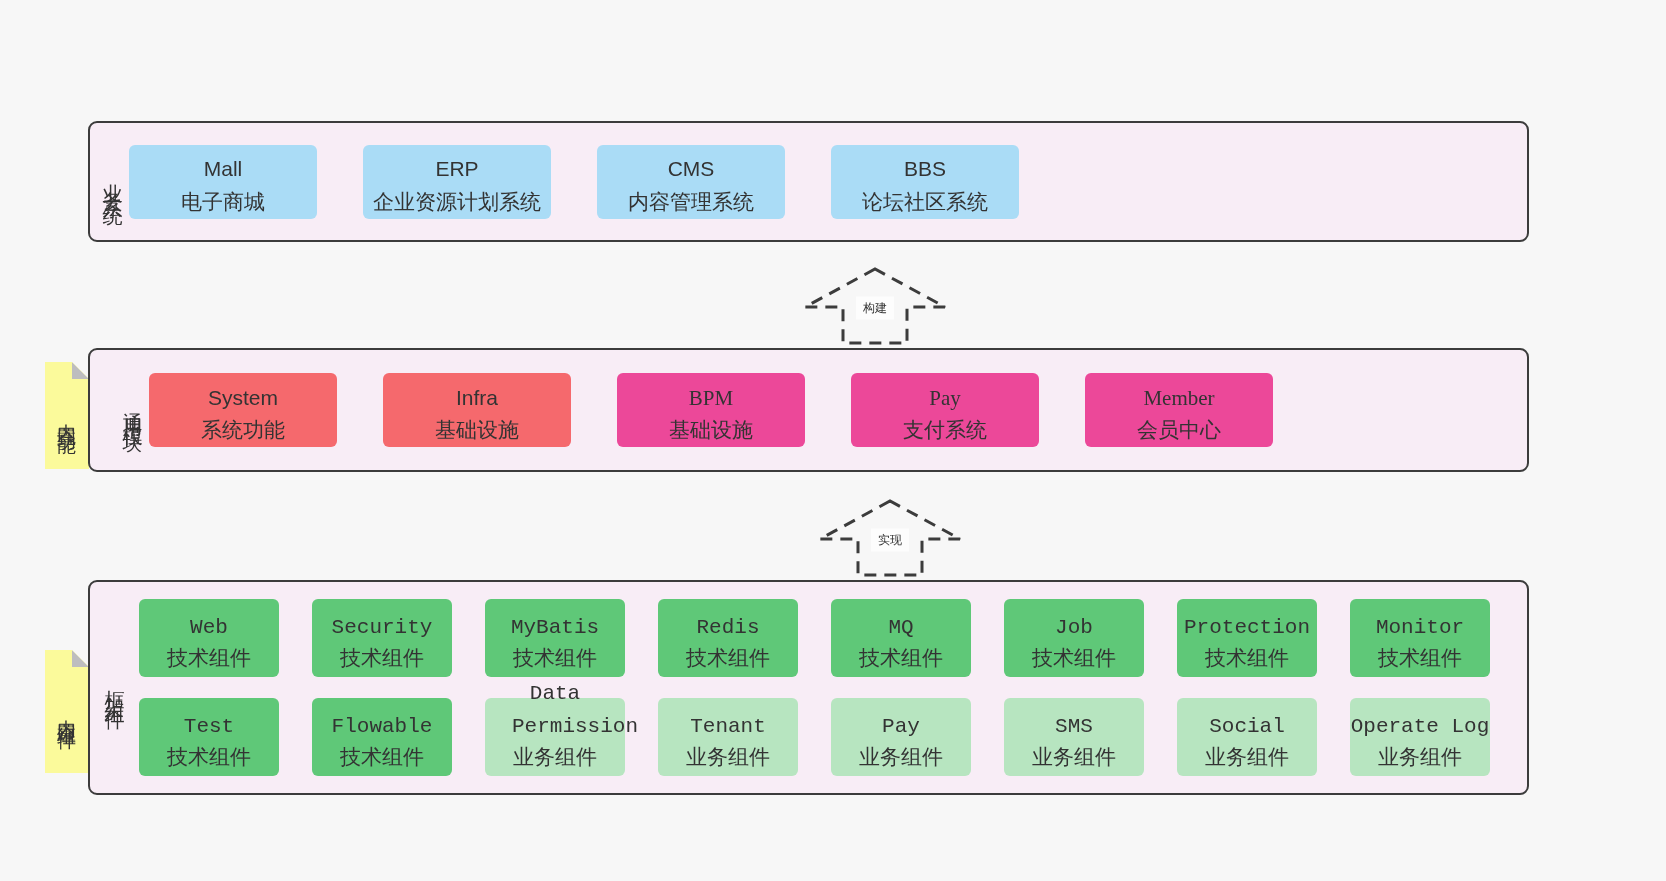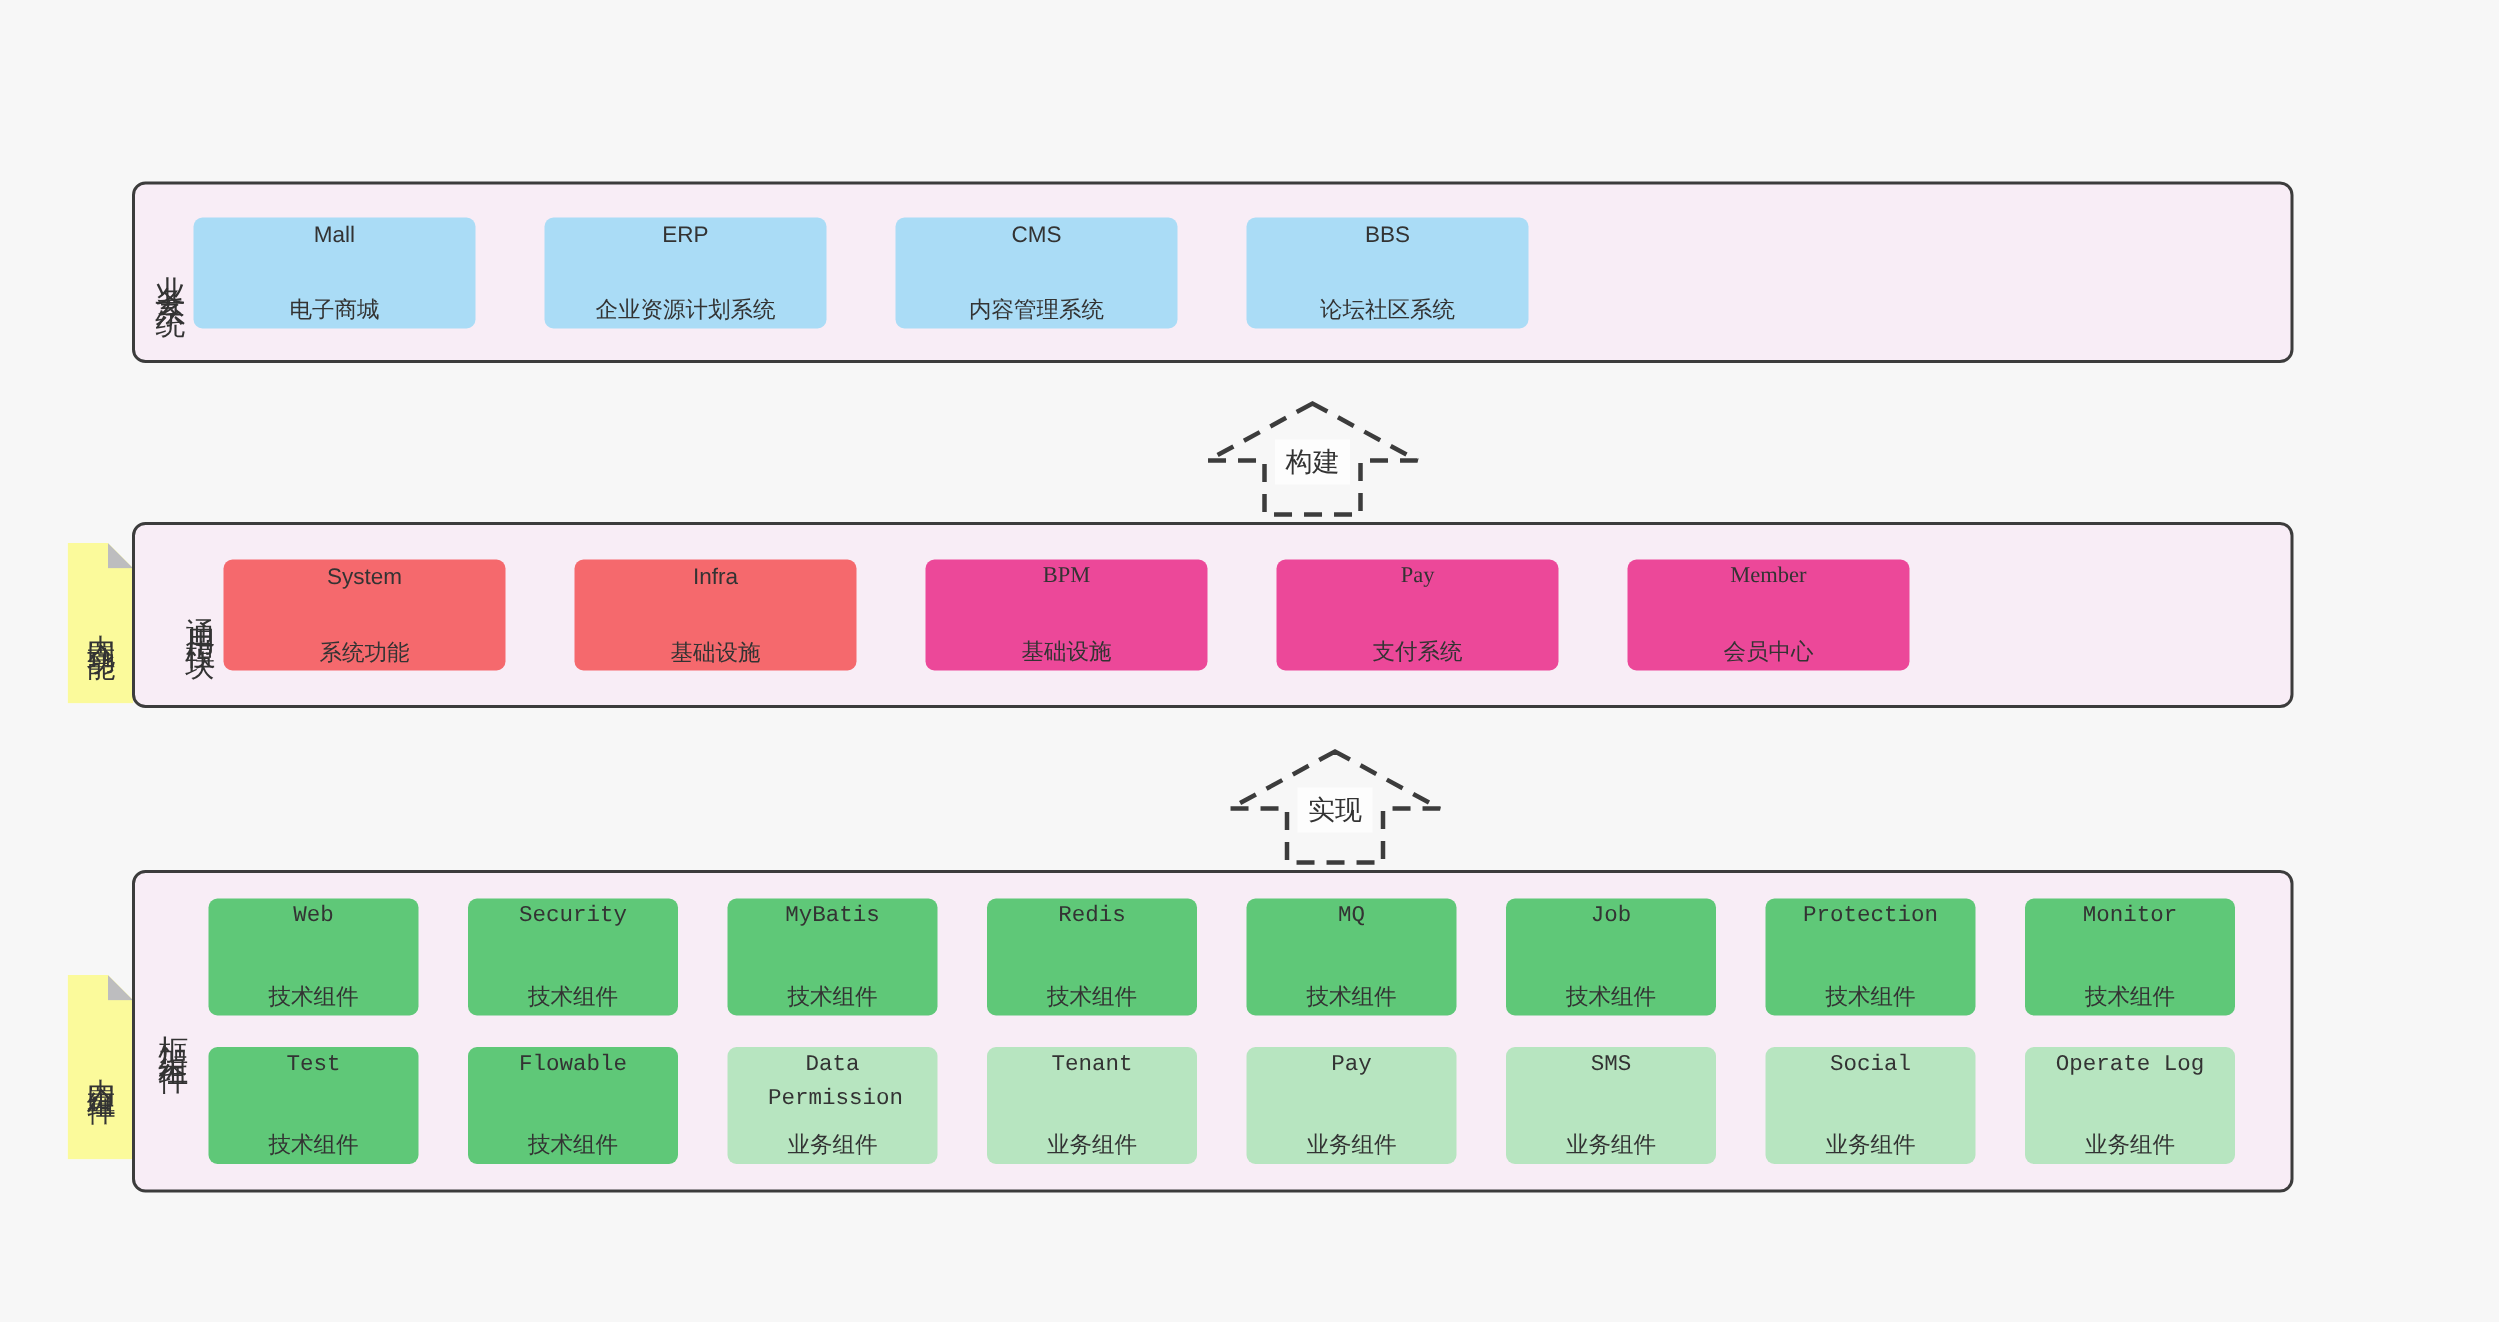--- a/index.html
+++ b/index.html
@@ -19,22 +19,22 @@
   .v-label{
     writing-mode:vertical-rl;text-orientation:upright;
     font-size:20px;letter-spacing:7px;color:#333;
     margin:0 6px 0 13px;line-height:1;white-space:nowrap;
   }
   .rows-wrap{display:flex;flex-direction:column;gap:21px;margin-left:10px;}
   .boxes-row{display:flex;gap:46px;}
   .boxes-row.compact{gap:33px;}
   .box{
     border-radius:6px;display:flex;flex-direction:column;
-    justify-content:space-between;align-items:center;text-align:center;
-    font-size:15px;line-height:1.55;color:#333;
+    justify-content:flex-end;align-items:center;text-align:center;
+    font-size:21px;line-height:1.55;color:#333;
   }
   .boxes-row .box{width:188px;height:74px;}
   .boxes-row.compact .box{width:140px;height:78px;}
   .blue{background:#aadcf6;}
   .red{background:#f5696d;}
   .pink{background:#ec4899;font-family:Liberation Serif, serif;}
   .green{background:#5fc878;}
   .green-light{background:#b7e5c0;}
   .wrap-en .en{max-width:86px;}
   .sticky{
@@ -49,21 +49,21 @@
     font-size:19px;letter-spacing:4px;color:#333;line-height:1;
   }
   .sticky .fold{
     position:absolute;top:0;right:0;width:17px;height:17px;
     background:#bdbdbf;clip-path:polygon(0 0,100% 100%,0 100%);
   }
   .arrow{position:absolute;width:150px;height:80px;}
   .arrow svg{display:block;}
   .arrow-label{
     position:absolute;left:50%;top:42px;transform:translate(-50%,-50%);
-    background:#fdfdfd;padding:3px 7px;font-size:18px;color:#333;
+    background:#fdfdfd;padding:3px 7px;font-size:12px;color:#333;
     white-space:nowrap;
   }
 </style>
 </head>
 <body>
 
 <div class="section" id="section-business">
   <div class="v-label">业务系统</div>
   <div class="boxes-row">
     <div class="box blue">

